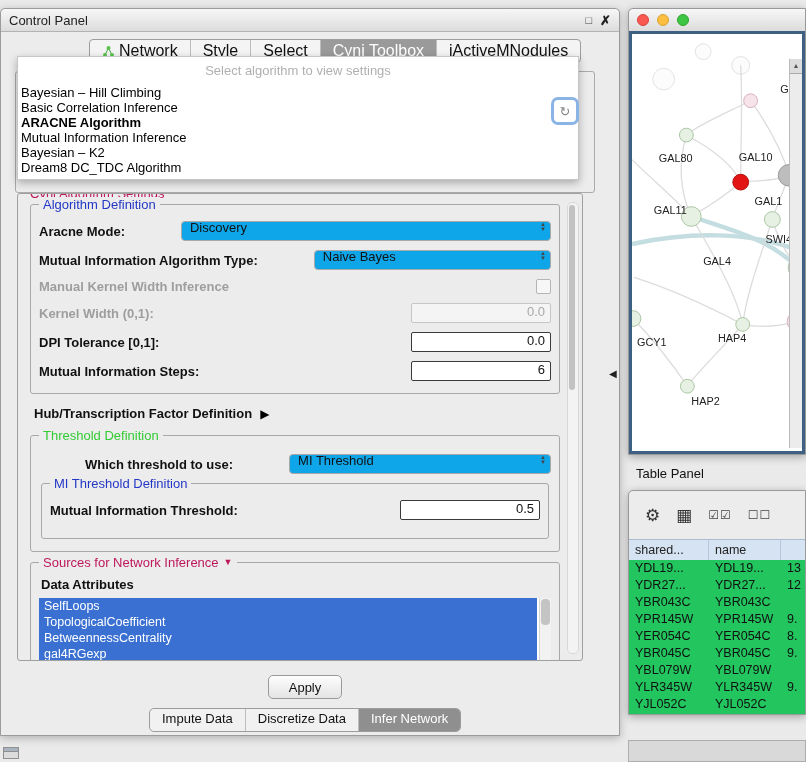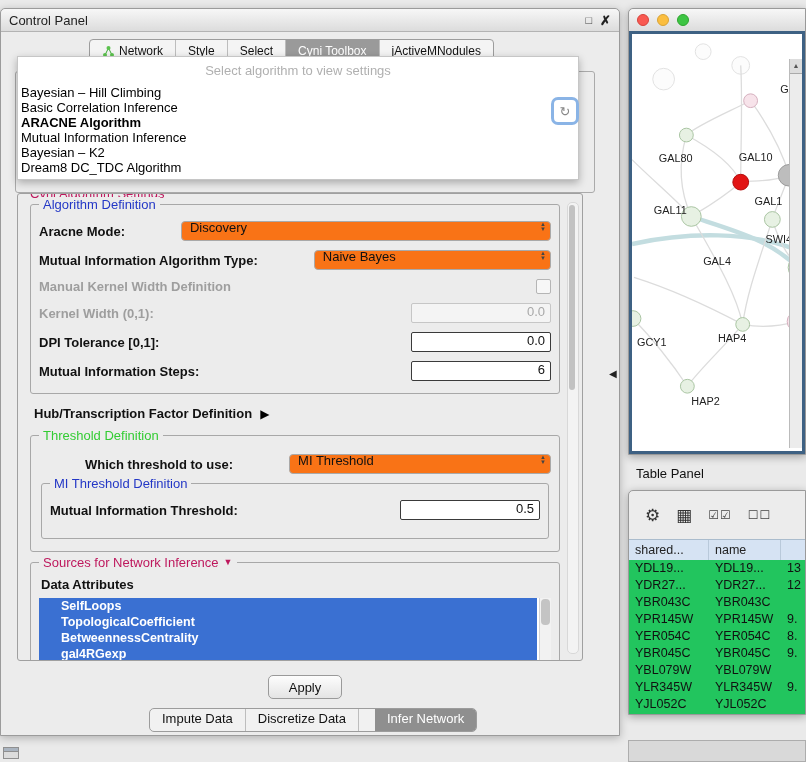--- a/index.html
+++ b/index.html
@@ -22,21 +22,21 @@
   .tb-title{color:#222;}
   .tb-icons{margin-left:auto;display:flex;gap:8px;align-items:center;}
   .tb-float{font-size:11px;color:#444;cursor:default;}
   .tb-close{font-size:13px;font-weight:bold;color:#222;cursor:default;}
   .tabs-row{
     position:absolute;top:30px;left:88px;height:22px;display:flex;
     border:1px solid #9c9c9c;border-radius:4px;overflow:hidden;background:#f4f4f4;
   }
   .tab{
     display:flex;align-items:center;gap:4px;padding:0 12px;line-height:20px;
-    border-right:1px solid #bdbdbd;font-size:12px;color:#111;white-space:nowrap;
+    border-right:1px solid #bdbdbd;font-size:16px;color:#111;white-space:nowrap;
   }
   .tab:last-child{border-right:none;}
   .tab.active{background:#9a9a9a;color:#fff;}
   .net-ico{width:13px;height:13px;}
   
   #top-underlay{
     position:absolute;left:14px;top:62px;width:580px;height:122px;
     border:1px solid #aaa;border-radius:3px;box-sizing:border-box;
   }
   #focus-btn{
@@ -67,21 +67,21 @@
   .legend.blue{color:#2337c6;}
   .legend.green{color:#33cc33;}
   .legend.black{color:#be185d;}
   #settings-group>.legend{top:-8px;}
   .frow{display:flex;align-items:center;margin:0 0 9px;gap:48px;}
   .flabel{font-weight:bold;font-size:13px;margin-right:8px;white-space:nowrap;}
   .flabel.disabled{color:#9e9e9e;}
   .grow{flex:1;}
   .spacer{flex:1;}
   .combo{
-    display:flex;align-items:center;background:#f97316;border:1px solid #a9a9a9;
+    display:flex;align-items:center;background:#0ea5e9;border:1px solid #a9a9a9;
     border-radius:4px;height:20px;padding:0 4px 8px 8px;font-size:13px;box-sizing:border-box;
   }
   .combo-val{white-space:nowrap;overflow:hidden;}
   .combo-arrows{margin-left:auto;display:flex;flex-direction:column;align-items:center;
     font-size:6px;line-height:5px;color:#444;padding-left:6px;}
   .tfield{
     width:140px;height:20px;border:1px solid #3a3a3a;background:#fff;border-radius:2px;
     font-size:13px;text-align:right;padding:0 5px;box-sizing:border-box;
     font-family:"Liberation Sans",sans-serif;
   }
@@ -93,42 +93,42 @@
   #threshold-group{margin:4px 2px 0;padding:18px 8px 4px;}
   #threshold-group .indent{margin-left:46px;}
   #mi-group{margin:2px 2px 8px;padding:16px 8px 10px;}
   #sources-group{margin:10px 2px 0;padding:12px 8px 6px;height:112px;}
   .src-legend{display:flex;align-items:center;gap:5px;}
   .src-caret{font-size:9px;}
   .attr-title{font-weight:bold;font-size:13px;margin:2px 0 6px 2px;}
   #attr-wrap{position:relative;background:#fff;height:64px;overflow:hidden;}
   .attr-item{
     background:#3a70d2;color:#fff;font-size:12.5px;line-height:16px;height:16px;
-    padding-left:22px;width:calc(100% - 14px);box-sizing:border-box;white-space:nowrap;font-weight:bold;
+    padding-left:5px;width:calc(100% - 14px);box-sizing:border-box;white-space:nowrap;
   }
   .vscroll{
     position:absolute;right:0;top:0;bottom:0;width:11px;background:#f2f2f2;
     border-left:1px solid #d5d5d5;
   }
   .vscroll .thumb{position:absolute;left:1px;right:1px;top:1px;height:26px;background:#c4c4c4;border-radius:4px;}
   #outer-scroll{
     position:absolute;right:3px;top:8px;bottom:6px;width:10px;background:#f3f3f3;
     border:1px solid #d8d8d8;border-radius:5px;
   }
   #outer-scroll .thumb{position:absolute;left:1px;width:6px;top:2px;height:185px;background:#c2c2c2;border-radius:4px;}
   #apply-btn{
     position:absolute;left:267px;top:666px;width:72px;height:22px;
     border:1px solid #9a9a9a;border-radius:5px;background:linear-gradient(#fdfdfd,#e4e4e4);
     font-size:13px;display:flex;align-items:center;justify-content:center;
   }
   #bottom-tabs{position:absolute;left:148px;top:699px;display:flex;height:22px;
     border:1px solid #9c9c9c;border-radius:5px;overflow:hidden;background:#f1f1f1;}
   .btab{padding:0 12px;line-height:20px;font-size:13px;border-right:1px solid #bdbdbd;white-space:nowrap;}
   .btab:last-child{border-right:none;}
-  .btab.active{background:#8f8f8f;color:#fff;margin-left:16px;}
+  .btab.active{background:#8f8f8f;color:#fff;}
   #splitter-arrow{position:absolute;left:609px;top:368px;font-size:10px;color:#222;}
   
   #network-window{
     position:absolute;left:628px;top:8px;width:178px;height:447px;
     background:#e8e8e8;border:1px solid #999;border-radius:5px 0 0 0;
     box-shadow:0 2px 8px rgba(0,0,0,.3);box-sizing:border-box;
   }
   #network-window .titlebar{border-radius:5px 0 0 0;}
   .lights{display:flex;gap:8px;align-items:center;}
   .light{width:12px;height:12px;border-radius:50%;box-sizing:border-box;}
@@ -242,21 +242,21 @@
         <div class="combo grow">
           <span class="combo-val">Naive Bayes</span>
           <span class="combo-arrows">
             <span>▲</span>
               <span>▼</span>
           </span>
         </div>
       </div>
 
       <div class="frow">
-        <span class="flabel disabled">Manual Kernel Width Definition</span>
+        <span class="flabel disabled">Manual Kernel Width Inference</span>
         <span class="spacer"></span>
         <span class="cbox"></span>
       </div>
 
       <div class="frow">
         <span class="flabel disabled">Kernel Width (0,1):</span>
         <span class="spacer"></span>
         <div class="tfield disabled">
           <span>0.0</span>
         </div>

